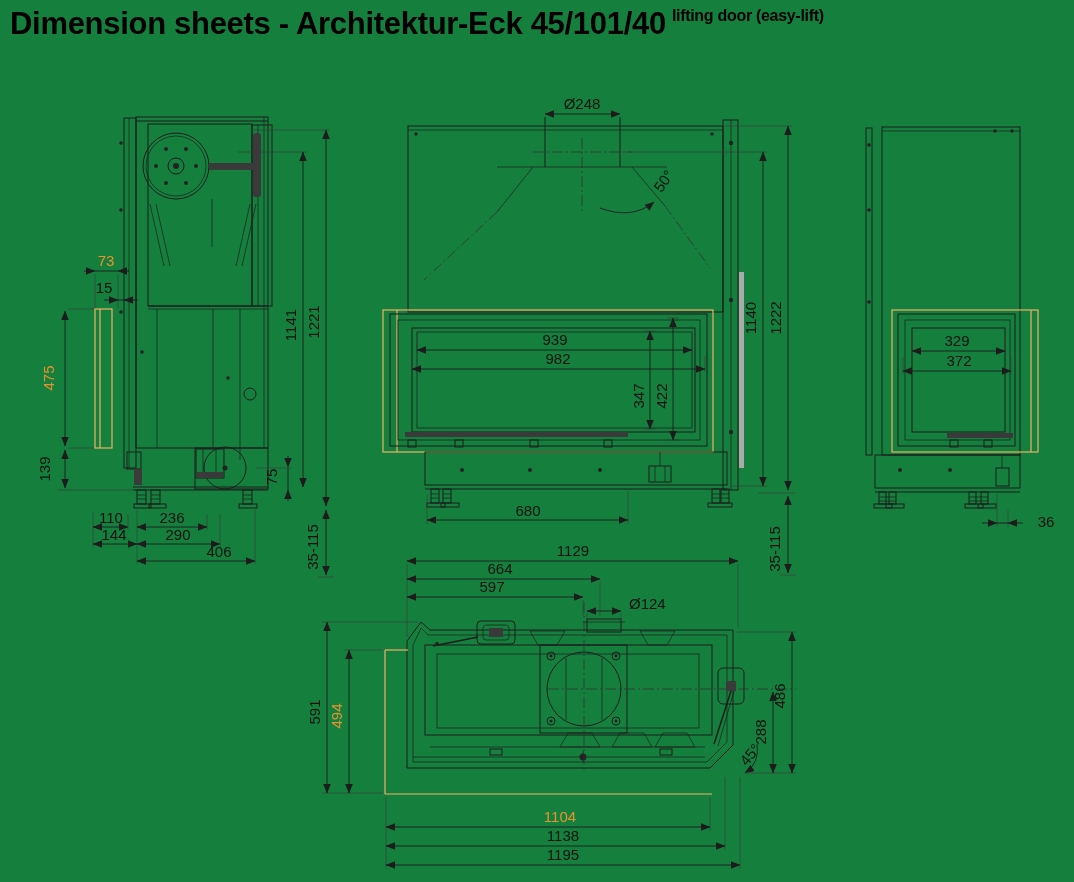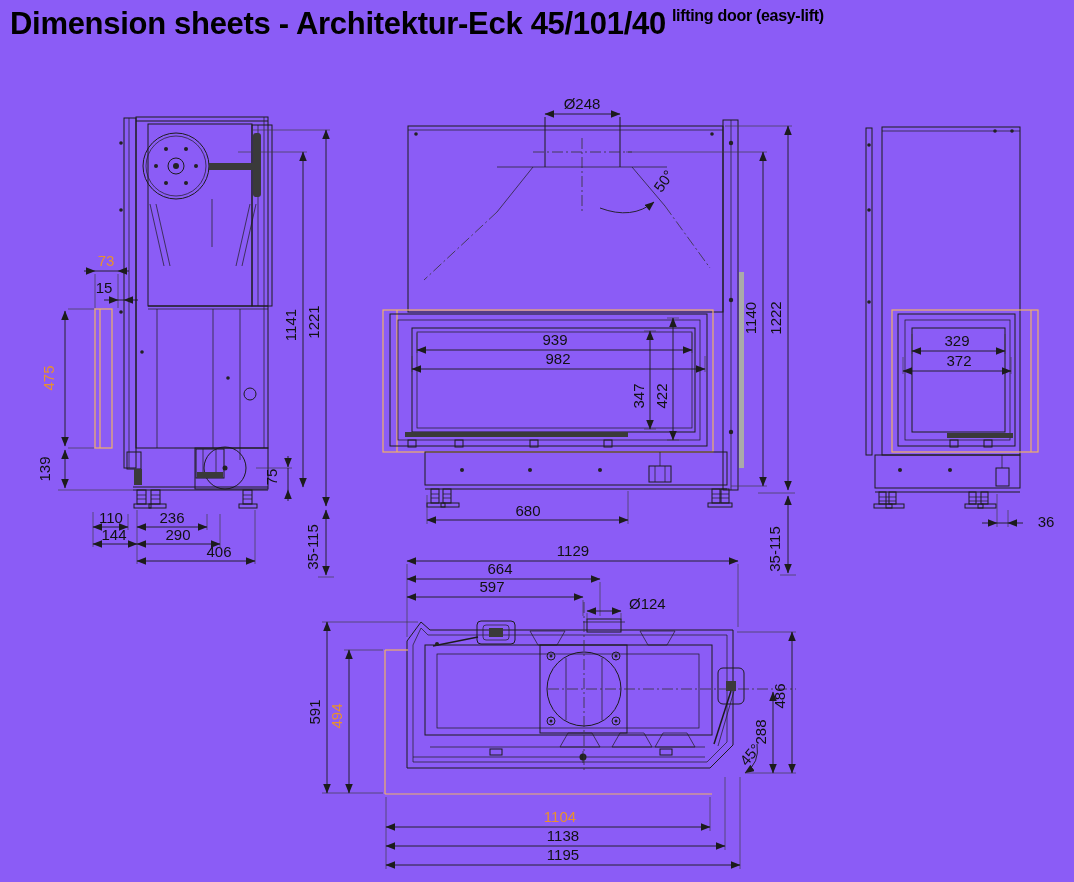--- a/index.html
+++ b/index.html
@@ -1,16 +1,16 @@
 <!DOCTYPE html>
 <html><head>
 <meta charset="utf-8">
 <style>
   html,body{margin:0;padding:0;background:#fff;}
-  #page{position:relative;width:1074px;height:882px;background:#8b5cf6;overflow:hidden;
+  #page{position:relative;width:1074px;height:882px;background:#15803d;overflow:hidden;
         font-family:"Liberation Sans",sans-serif;}
   #title{position:absolute;left:10px;top:6px;margin:0;font-size:31px;font-weight:bold;
          color:#000;white-space:nowrap;letter-spacing:-0.3px;}
   #title .sup{font-size:16px;position:relative;top:-13px;margin-left:6px;font-weight:bold;}
   svg{position:absolute;left:0;top:0;}
   .ln{stroke:#1c1c1c;stroke-width:1;fill:none;}
   .lnt{stroke:#1c1c1c;stroke-width:.7;fill:none;}
   .thk{stroke:#1c1c1c;stroke-width:1.5;fill:none;}
   .dk{fill:#3a3a3a;stroke:none;}
   .gry{fill:#aaaaaa;stroke:none;}

